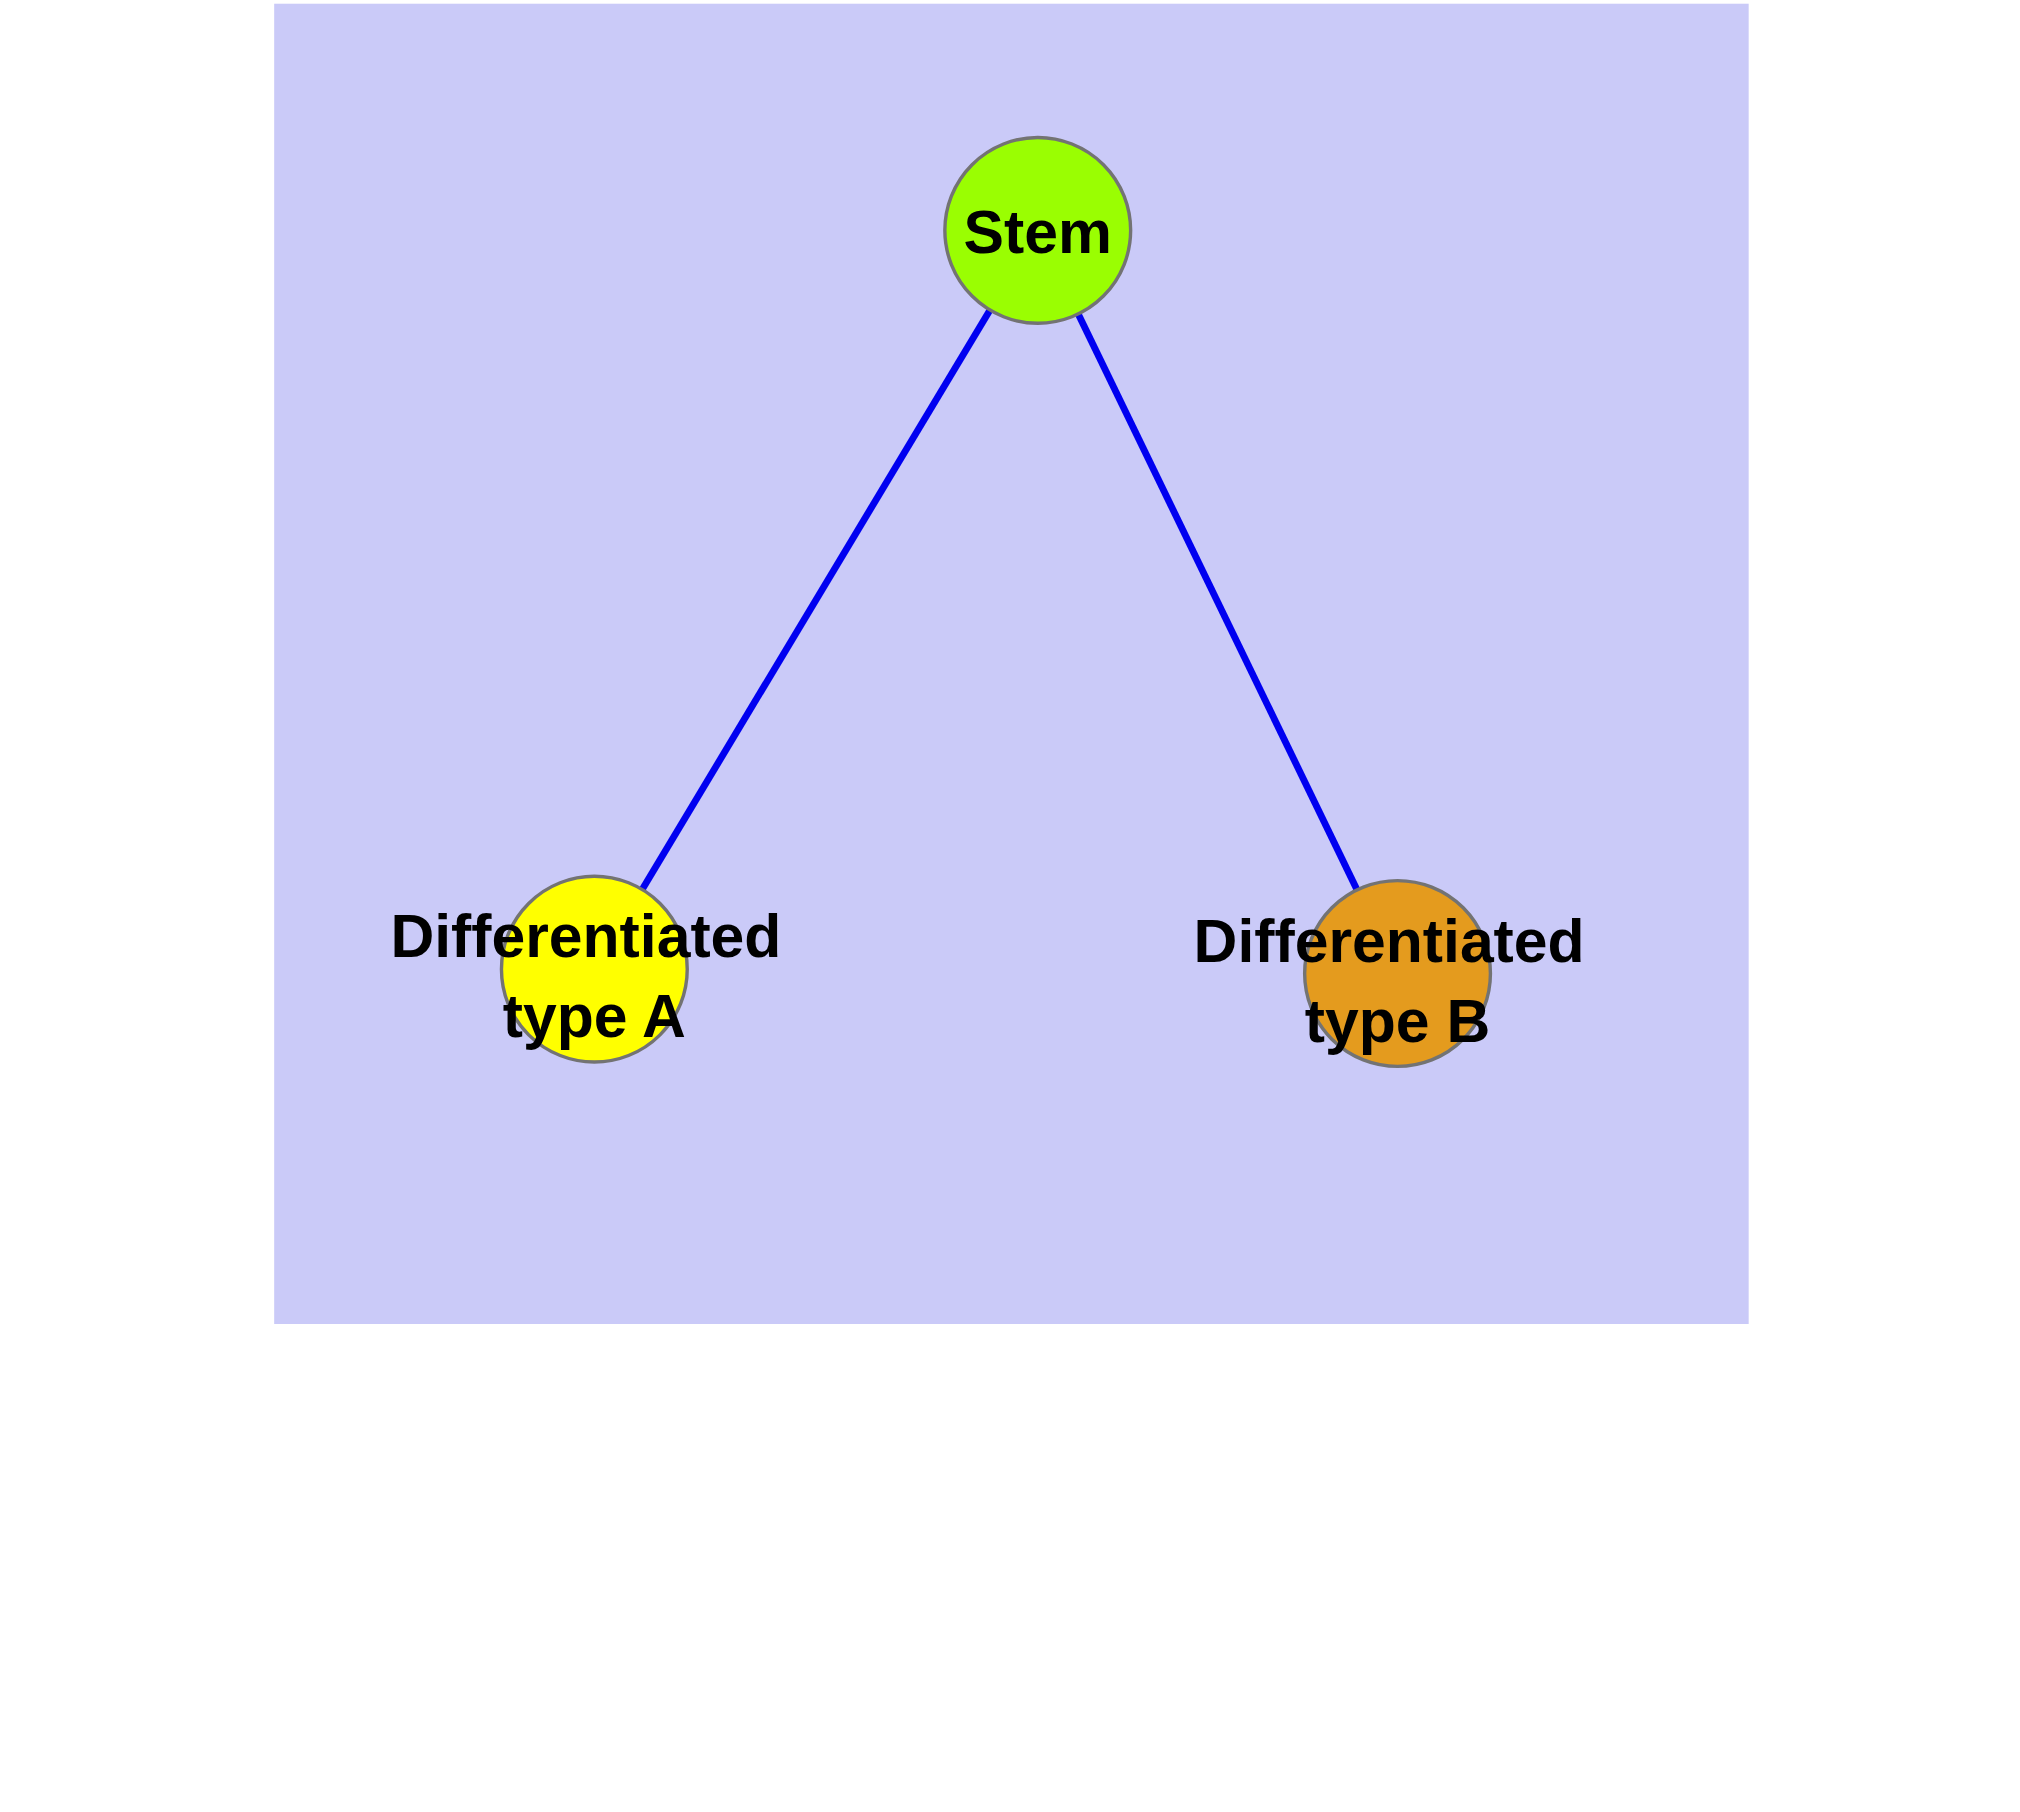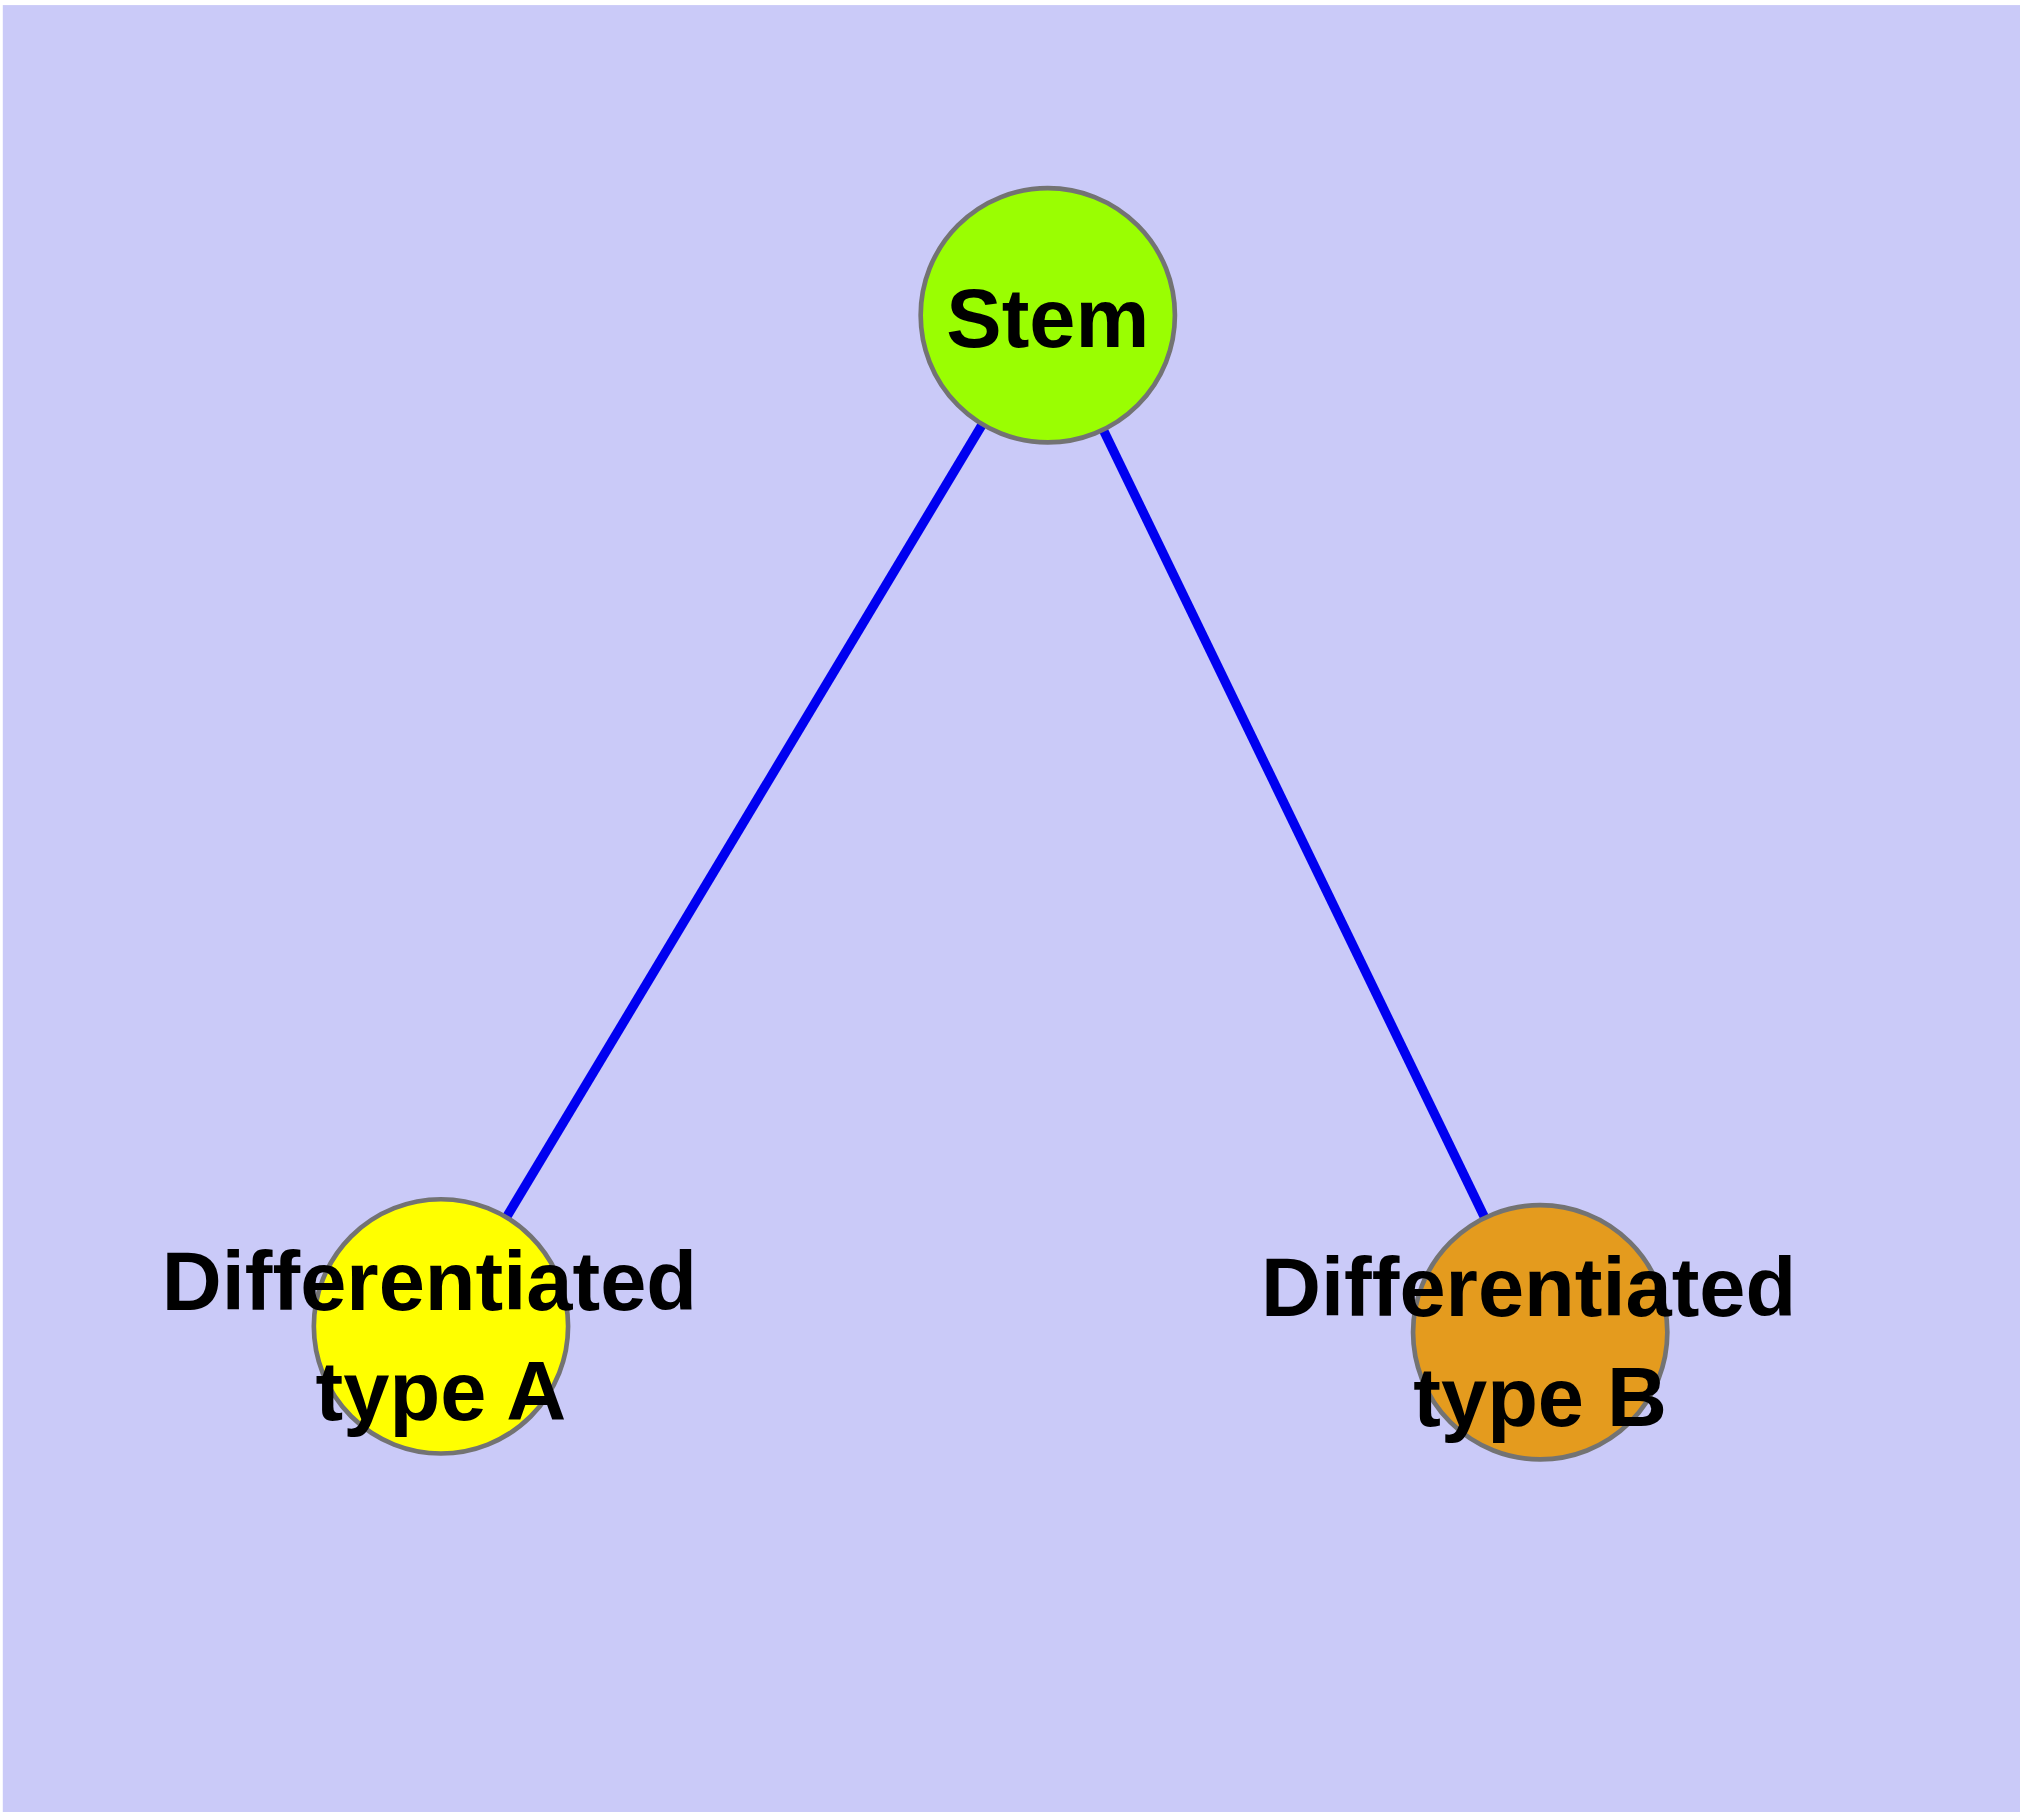--- a/index.html
+++ b/index.html
@@ -3,21 +3,21 @@
 <meta charset="utf-8">
 <style>
   html, body {
     margin: 0;
     padding: 0;
     background: #ffffff;
   }
   .stage {
     position: relative;
     width: 2021px;
-    height: 1812px;
+    height: 1324px;
     background: #ffffff; 
     overflow: hidden;
   }
   .stage svg {
     display: block;
     width: 100%;
     height: 100%;
   }
   .node {
     stroke: #737373;

